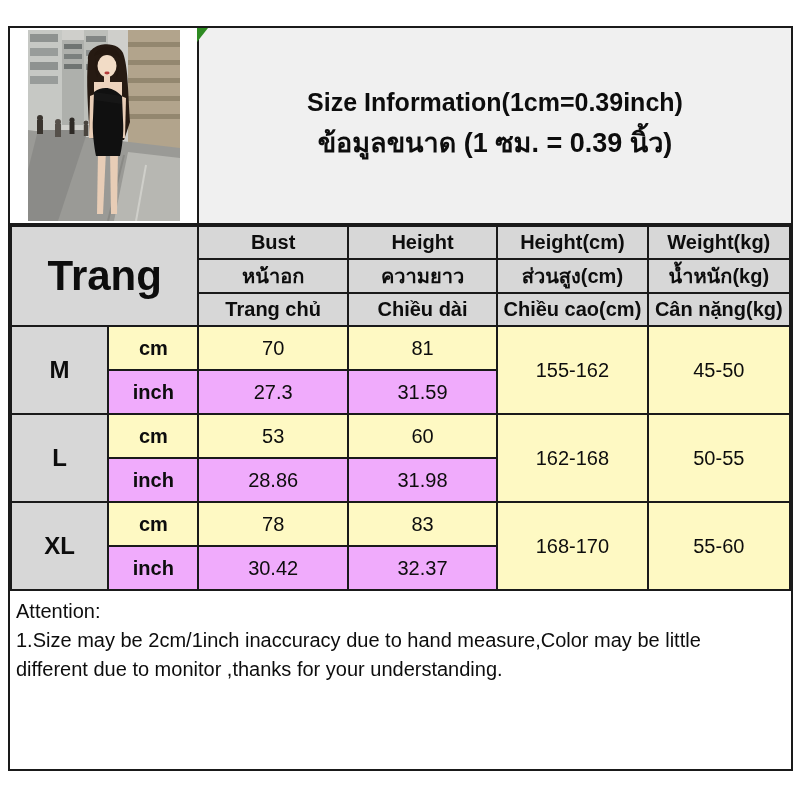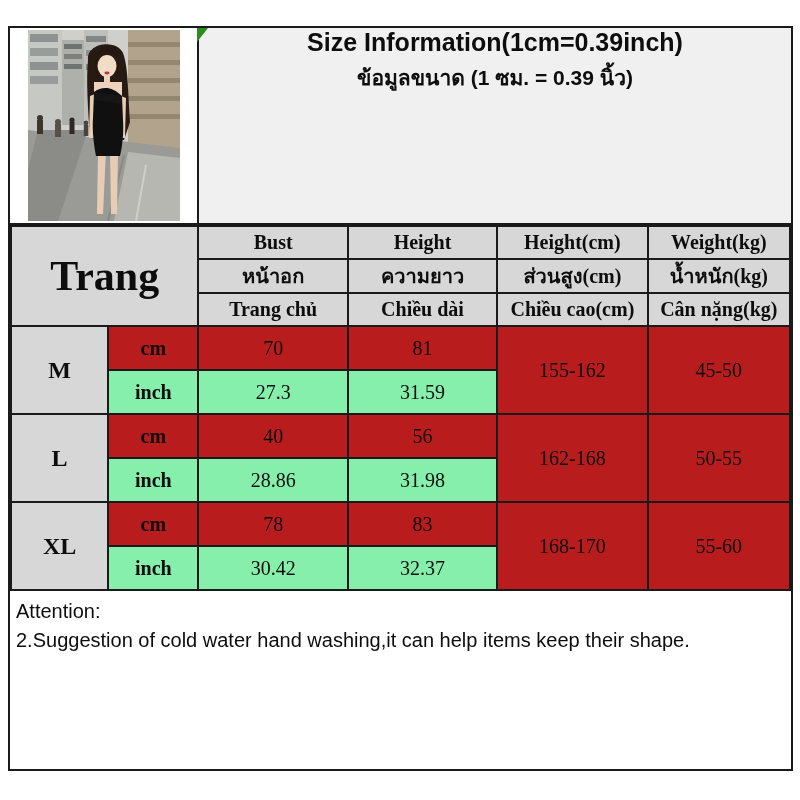--- a/index.html
+++ b/index.html
@@ -12,46 +12,46 @@
     border:2px solid #1a1a1a;box-sizing:border-box;background:#ffffff;
   }
   
   .top-section{display:flex;height:197px;border-bottom:2px solid #1a1a1a;box-sizing:border-box;}
   .photo-cell{
     width:189px;min-width:189px;border-right:2px solid #1a1a1a;box-sizing:border-box;
     background:#ffffff;display:flex;align-items:center;justify-content:center;
   }
   .title-cell{
     flex:1;background:#f0f0f0;display:flex;flex-direction:column;
-    align-items:center;justify-content:flex-start;gap:4px;text-align:center;
+    align-items:center;justify-content:center;gap:4px;text-align:center;
   }
   .title-en{font-size:25px;font-weight:bold;}
-  .title-th{font-size:21px;font-weight:bold;}
+  .title-th{font-size:27px;font-weight:bold;}
   .title-vi{font-size:24px;font-weight:bold;}
   .corner-flag{
     position:absolute;left:187px;top:0;width:11px;height:14px;
     background:#2e8b22;clip-path:polygon(0 0,100% 0,0 100%);
   }
   
   table.size-table{
     width:100%;border-collapse:collapse;table-layout:fixed;
   }
   table.size-table td{
     border:2px solid #1a1a1a;text-align:center;vertical-align:middle;
-    padding:0;overflow:hidden;white-space:nowrap;font-family:Liberation Serif, serif;
+    padding:0;overflow:hidden;white-space:nowrap;
   }
   tr.hdr-row{height:33px;}
   tr.data-row{height:44px;}
   td.hdr{background:#d7d7d7;font-weight:bold;font-size:20px;}
   td.size-big{background:#d7d7d7;font-weight:bold;font-size:42px;}
   td.size-label{background:#d7d7d7;font-weight:bold;font-size:24px;}
   td.unit{font-weight:bold;font-size:20px;}
   td.val{font-size:20px;}
-  td.shade{background:#b91c1c;}
-  td.white{background:#86efac;}
+  td.shade{background:#fef9c3;}
+  td.white{background:#f0abfc;}
   
   .attention{
     padding:6px 14px 0 6px;font-size:20px;line-height:29px;background:#ffffff;
   }
 </style>
 </head>
 <body>
 
 <div class="sheet">
 
@@ -170,22 +170,22 @@
       </tr>
       <tr class="data-row">
         <td class="unit white">inch</td>
         <td class="val white">27.3</td>
         <td class="val white">31.59</td>
       </tr>
 
       <tr class="data-row">
         <td class="size-label" rowspan="2">L</td>
         <td class="unit shade">cm</td>
-        <td class="val shade">40</td>
-        <td class="val shade">56</td>
+        <td class="val shade">53</td>
+        <td class="val shade">60</td>
         <td class="val shade" rowspan="2">162-168</td>
         <td class="val shade" rowspan="2">50-55</td>
       </tr>
       <tr class="data-row">
         <td class="unit white">inch</td>
         <td class="val white">28.86</td>
         <td class="val white">31.98</td>
       </tr>
 
       <tr class="data-row">
@@ -199,16 +199,16 @@
       <tr class="data-row">
         <td class="unit white">inch</td>
         <td class="val white">30.42</td>
         <td class="val white">32.37</td>
       </tr>
     </tbody>
   </table>
 
   <div class="attention">
     <div>Attention:</div>
-    <div>2.Suggestion of cold water hand washing,it can help items keep their shape.</div>
+    <div>1.Size may be 2cm/1inch inaccuracy due to hand measure,Color may be little different due to monitor ,thanks for your understanding.</div>
   </div>
 
 </div>
 
 </body></html>

